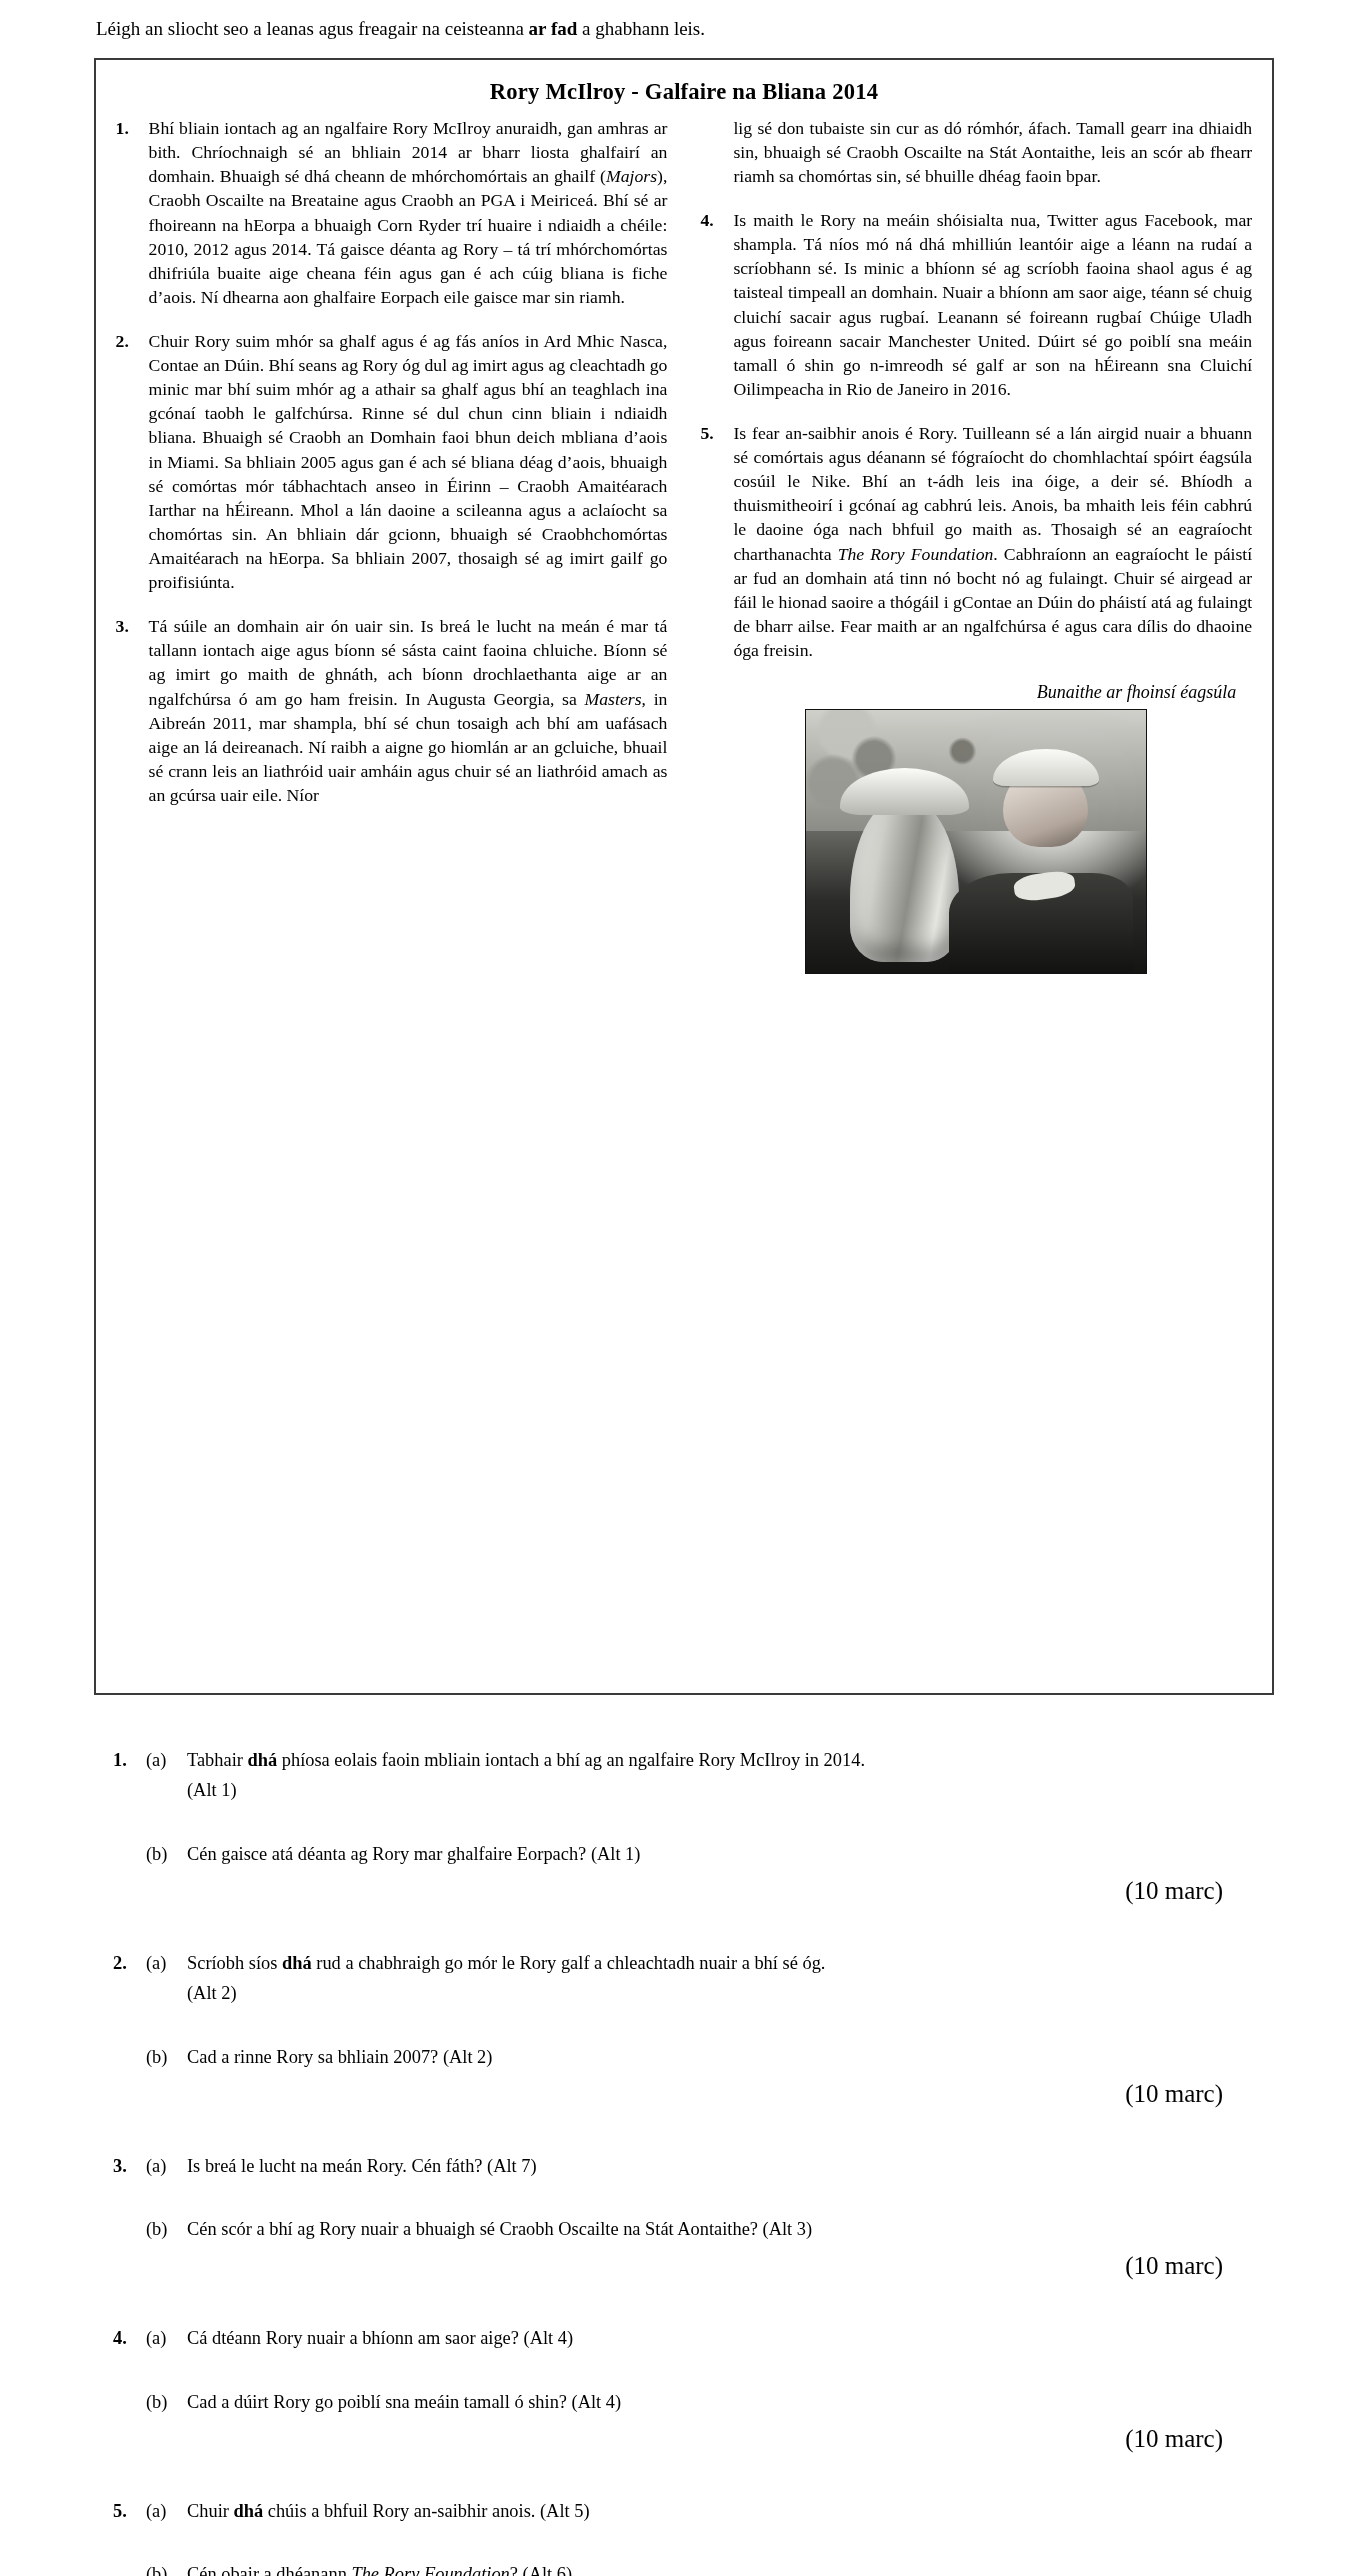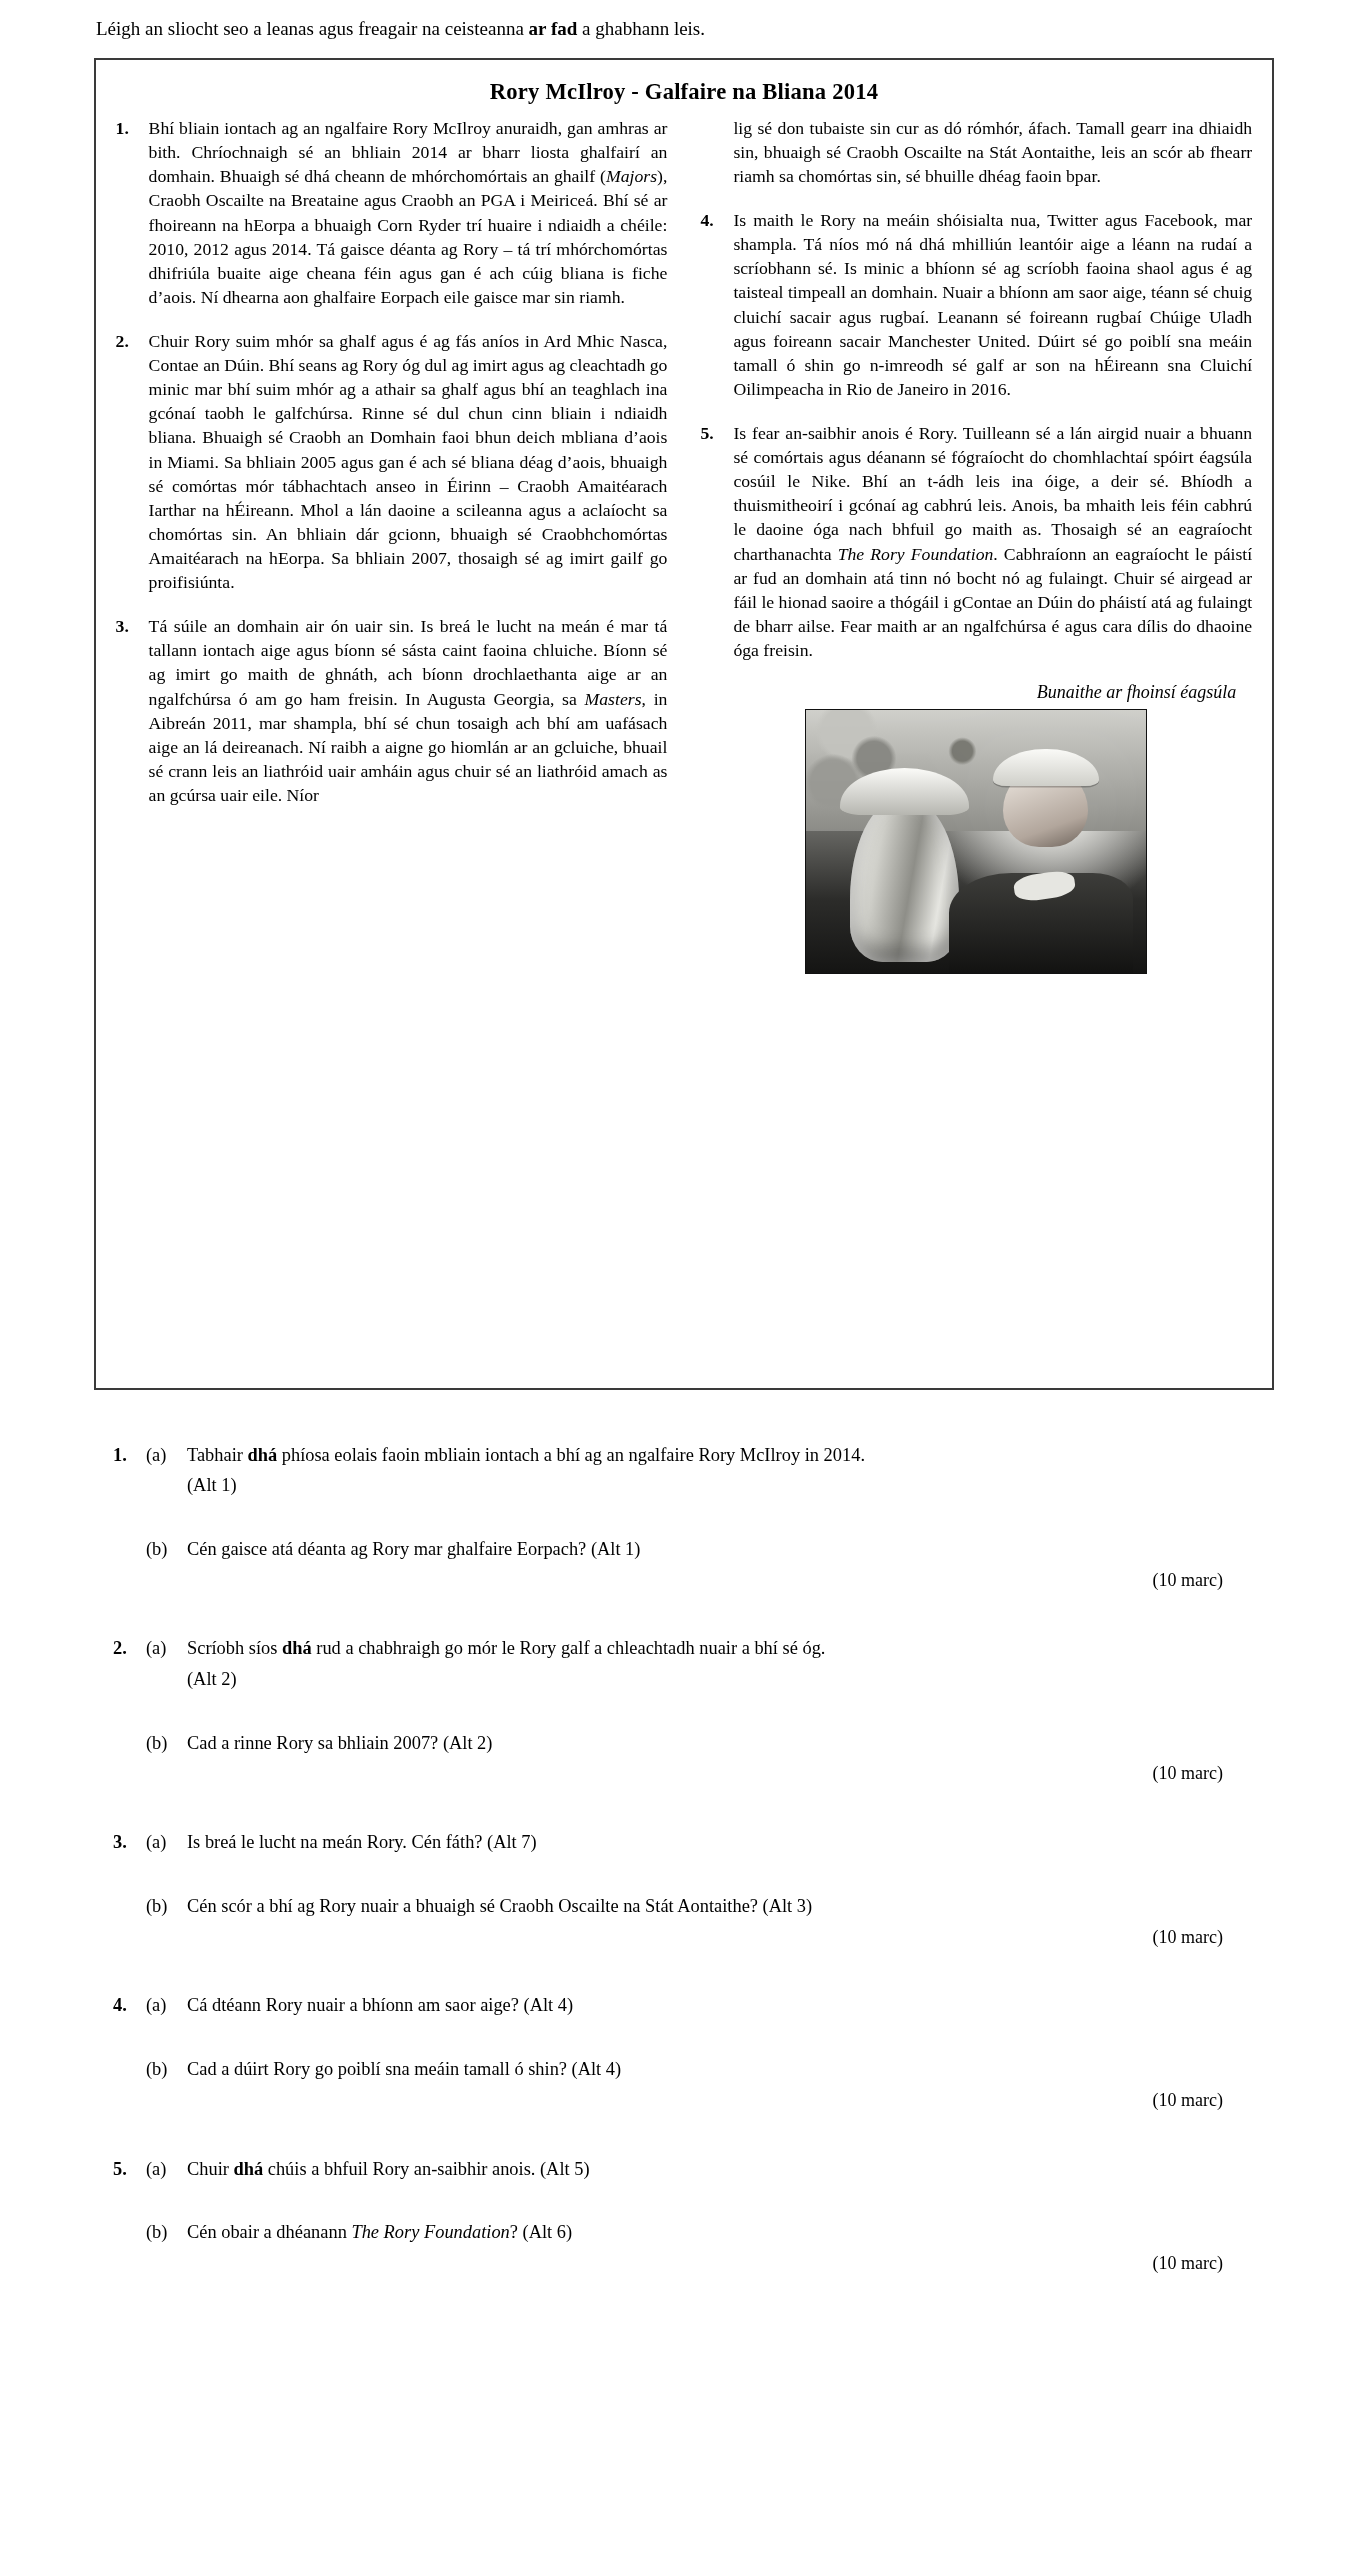--- a/index.html
+++ b/index.html
@@ -24,21 +24,21 @@
   }
   .intro b{font-weight:bold;}
 
   
   .passage-box{
     margin:16.6px 94px 0 94px;
     border:2.3px double #3a3a3a;
     background:#fff;
     padding:12px 19.6px 19.6px 19.6px;
     box-sizing:border-box;
-    height:1332px;
+    height:1637px;
     position:relative;
   }
   .passage-title{
     text-align:center;
     font-weight:bold;
     font-size:22.6px;
     letter-spacing:0.2px;
     margin:7.5px 0 10.5px 0;
   }
   .cols{
@@ -162,21 +162,21 @@
   .qrow .qtext{flex:1 1 auto;}
   .qrow.sub .qnum{visibility:hidden;}
   .qrow.alt2{margin-top:-1.5px;}
   .qrow b{font-weight:bold;}
   .qrow em{font-style:italic;}
   .qspacer{height:32px;}
   .marks{
     text-align:right;
     padding-right:32px;
     margin-top:3px;
-    font-size:18px;
+    font-size:25px;
   }
 </style>
 </head>
 <body>
 
 <div class="page">
 
   <div class="intro">
     <span>Léigh an sliocht seo a leanas agus freagair na ceisteanna </span><b>ar fad</b><span> a ghabhann leis.</span>
   </div>

